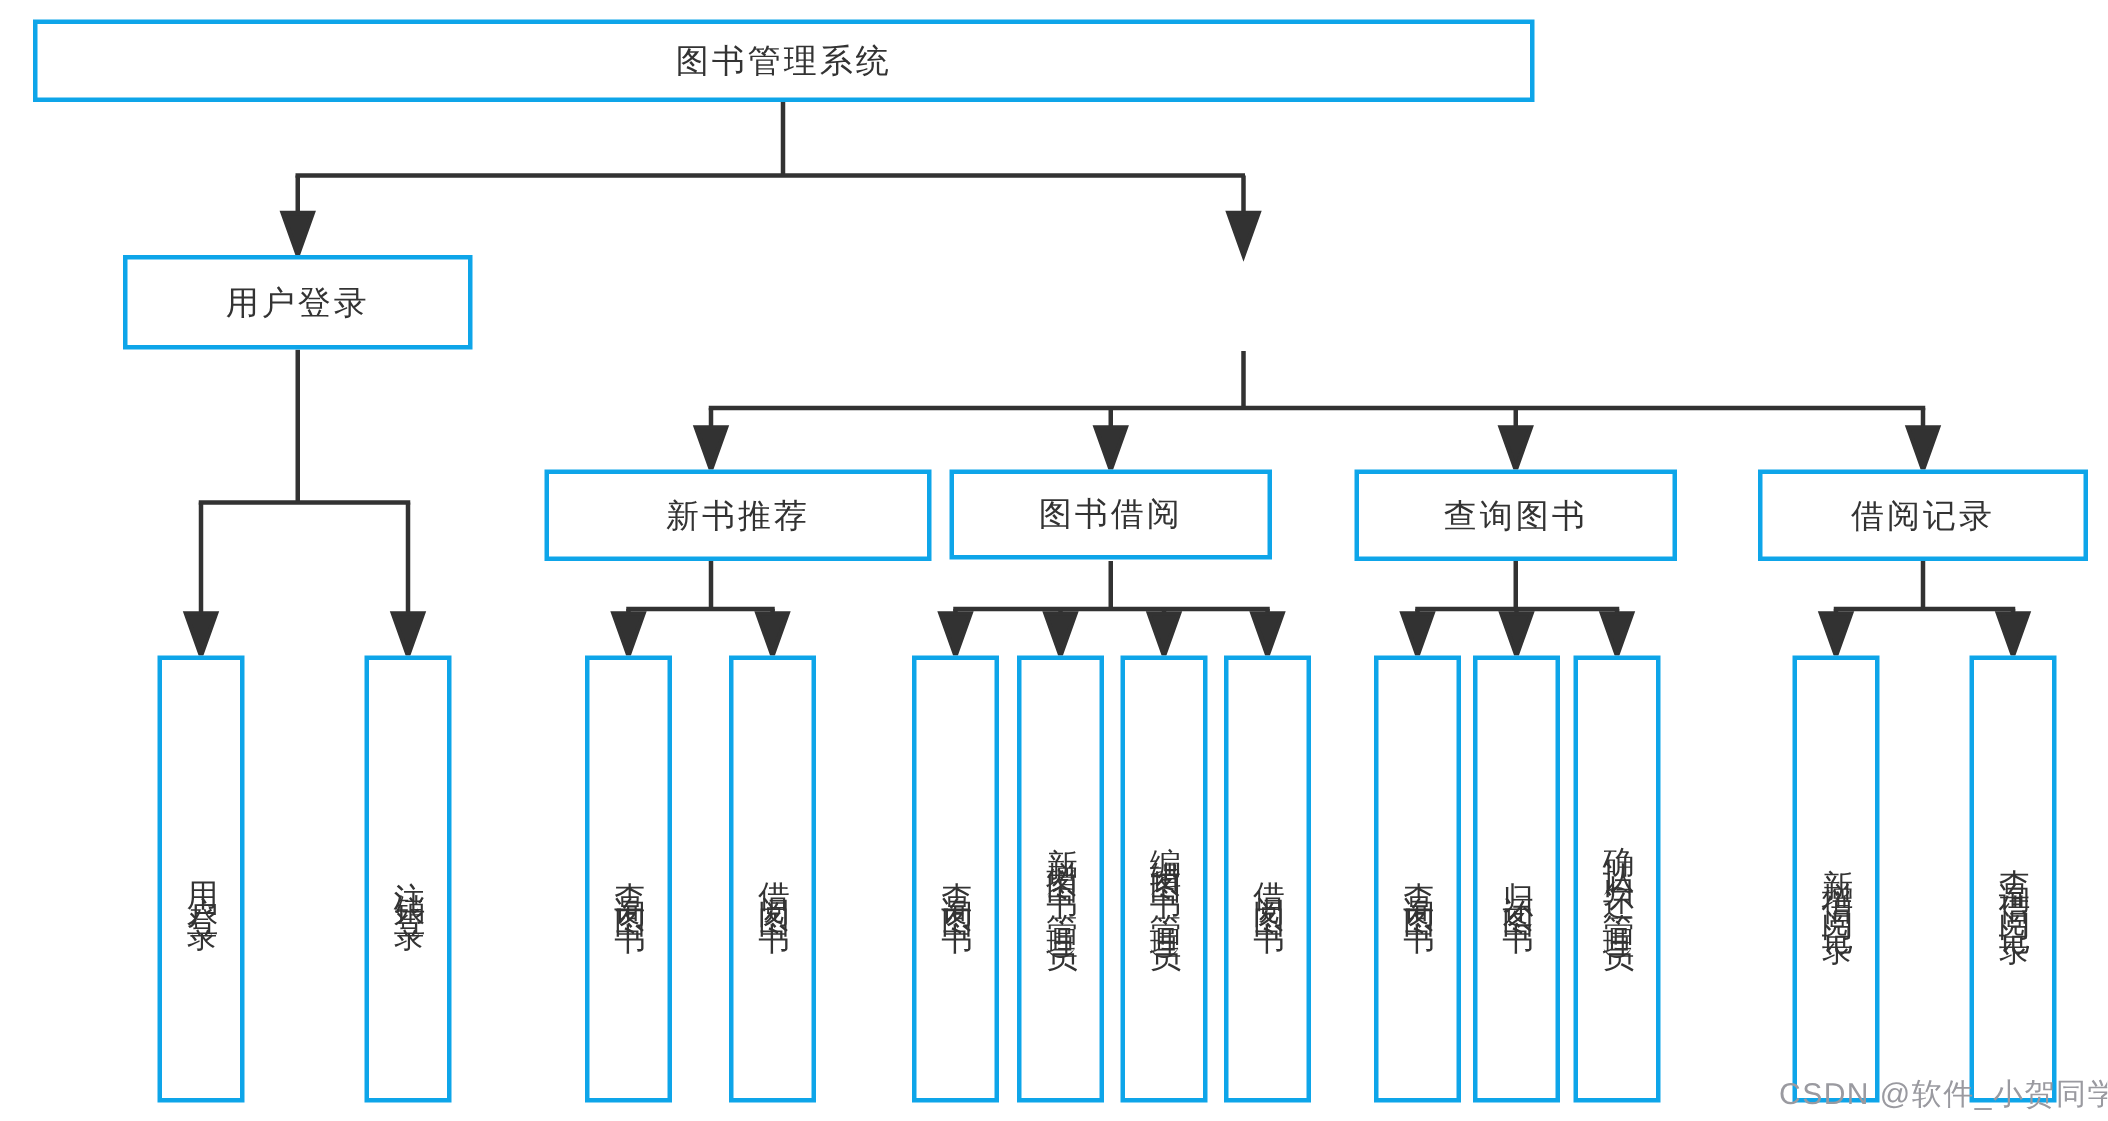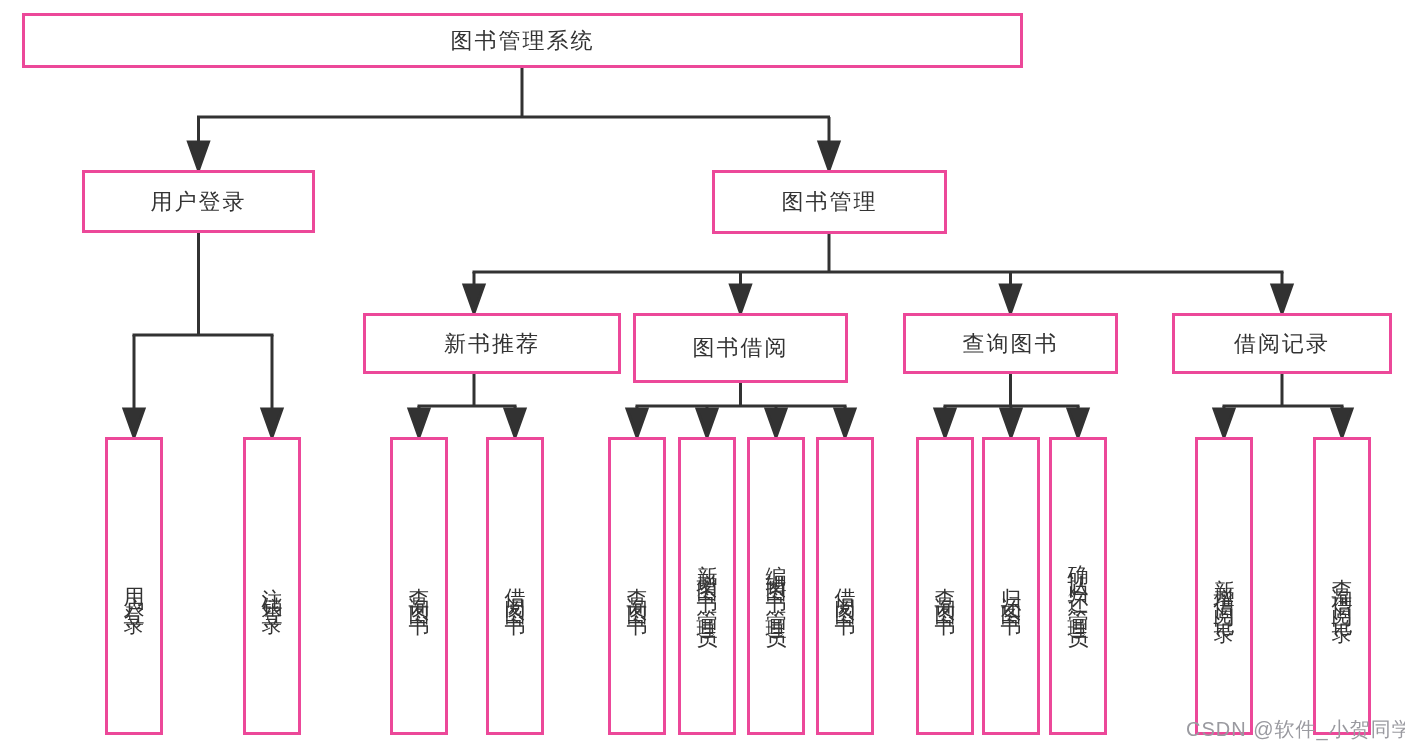--- a/index.html
+++ b/index.html
@@ -3,21 +3,21 @@
 <meta charset="utf-8">
 <style>
   html,body{margin:0;padding:0;background:#ffffff;}
   .stage{
     position:relative;width:1405px;height:747px;background:#ffffff;
     font-family:"Liberation Sans","DejaVu Sans",sans-serif;color:#333333;overflow:hidden;
   }
   .wires{position:absolute;left:0;top:0;pointer-events:none;}
   .box{
     position:absolute;box-sizing:border-box;background:#ffffff;
-    border:3px solid #ec4899;display:flex;align-items:center;justify-content:center;
+    border:3px solid #0ea5e9;display:flex;align-items:center;justify-content:center;
   }
   .hbox{font-size:22px;letter-spacing:2px;}
   .vbox{writing-mode:vertical-rl;font-size:21px;letter-spacing:9px;padding-top:5px;}
   .lbl{white-space:nowrap;}
   .watermark{
     position:absolute;left:1186px;top:716px;color:#9a9aa0;
     font-size:20px;letter-spacing:1px;white-space:nowrap;z-index:5;
   }
 </style>
 </head>
@@ -103,28 +103,25 @@
     </g>
   </svg>
 
   <div class="box hbox" style="left:22px;top:13px;width:1001px;height:55px">
     <span class="lbl">图书管理系统</span>
   </div>
 
   <div class="box hbox" style="left:82px;top:170px;width:233px;height:63px">
     <span class="lbl">用户登录</span>
   </div>
-  <div class="box hbox" style="left:712px;top:170px;width:235px;height:64px">
-    <span class="lbl">图书管理</span>
-  </div>
 
   <div class="box hbox" style="left:363px;top:313px;width:258px;height:61px">
     <span class="lbl">新书推荐</span>
   </div>
-  <div class="box hbox" style="left:633px;top:313px;width:215px;height:70px">
+  <div class="box hbox" style="left:633px;top:313px;width:215px;height:60px">
     <span class="lbl">图书借阅</span>
   </div>
   <div class="box hbox" style="left:903px;top:313px;width:215px;height:61px">
     <span class="lbl">查询图书</span>
   </div>
   <div class="box hbox" style="left:1172px;top:313px;width:220px;height:61px">
     <span class="lbl">借阅记录</span>
   </div>
 
   <div class="box vbox" style="left:105px;top:437px;width:58px;height:298px">

